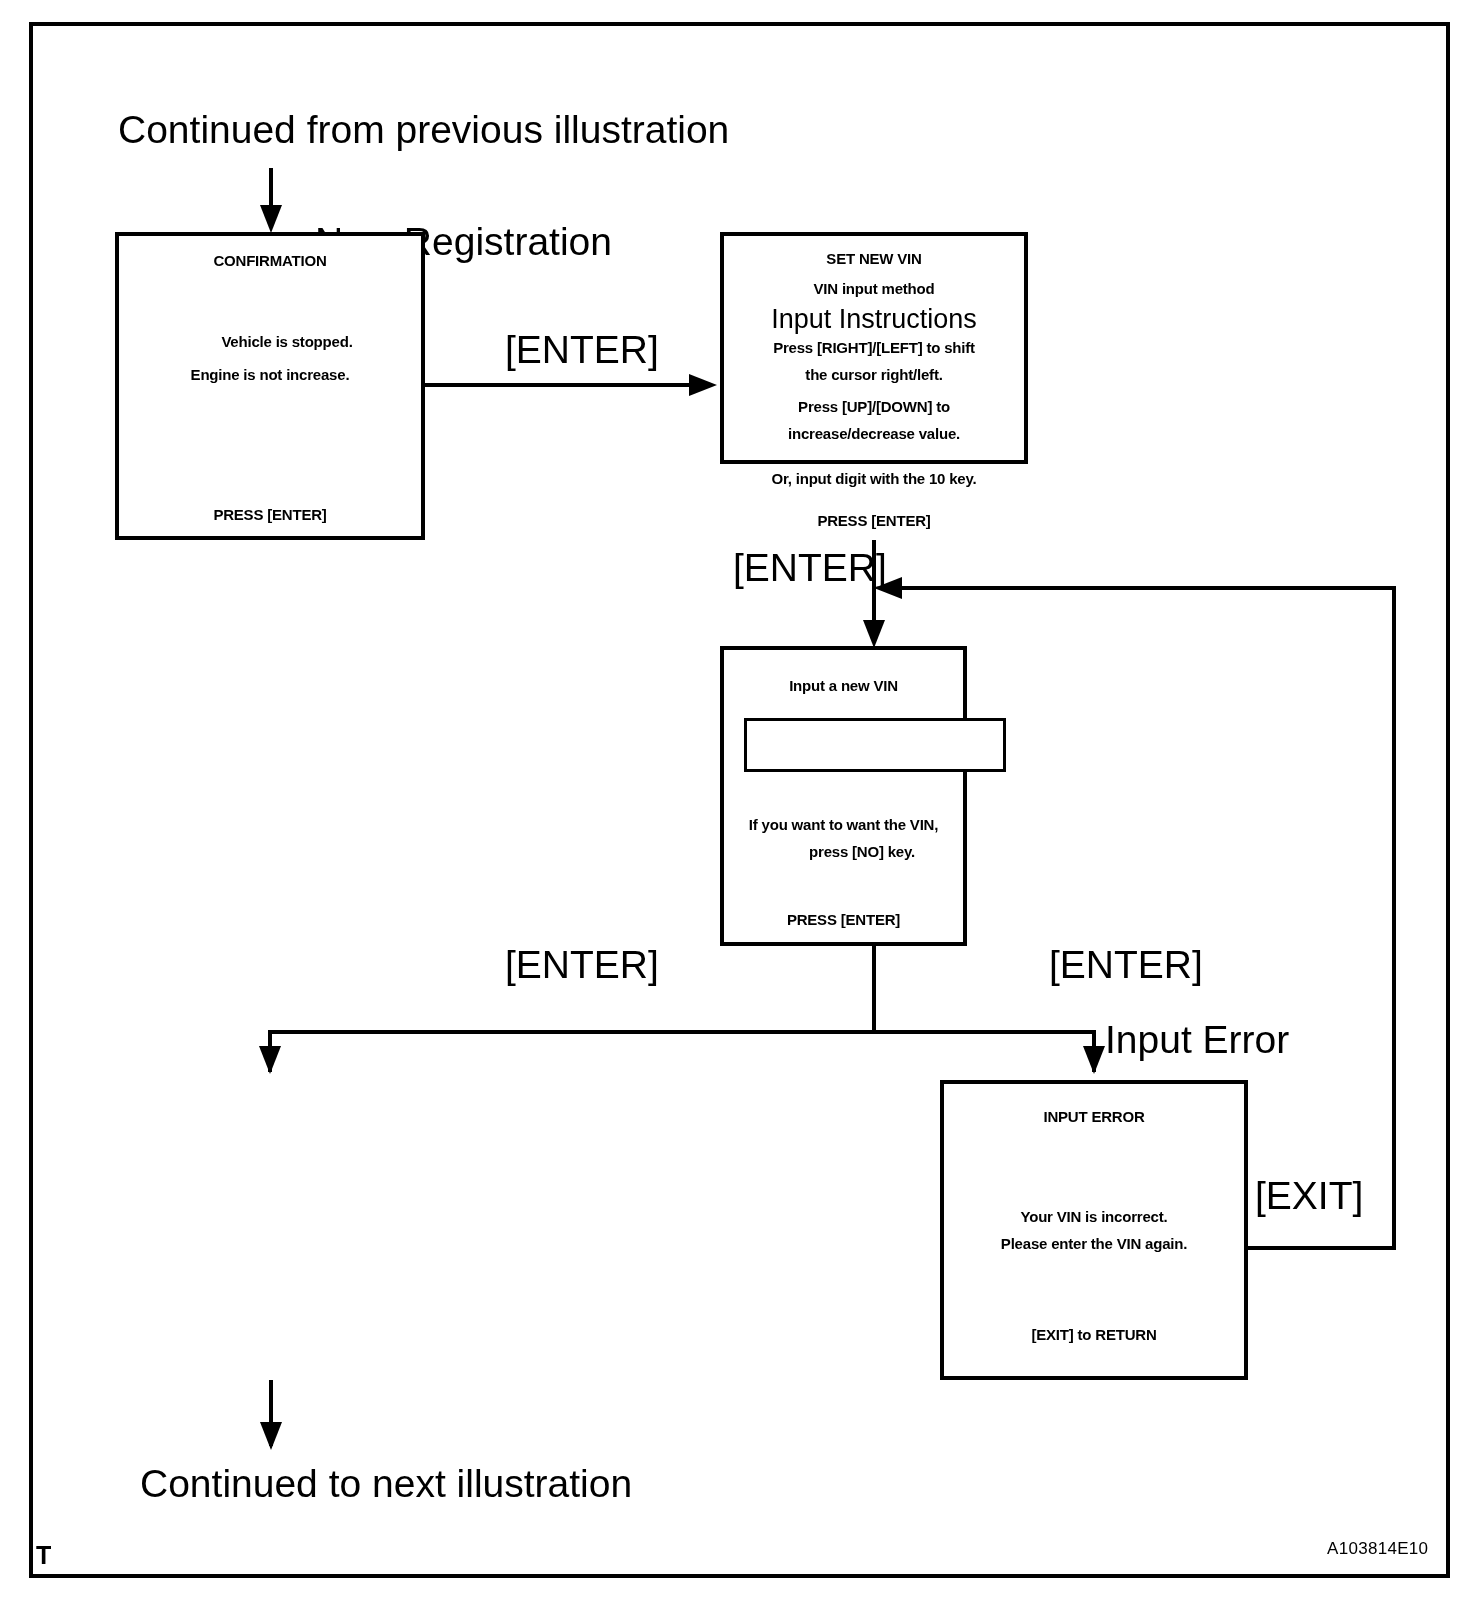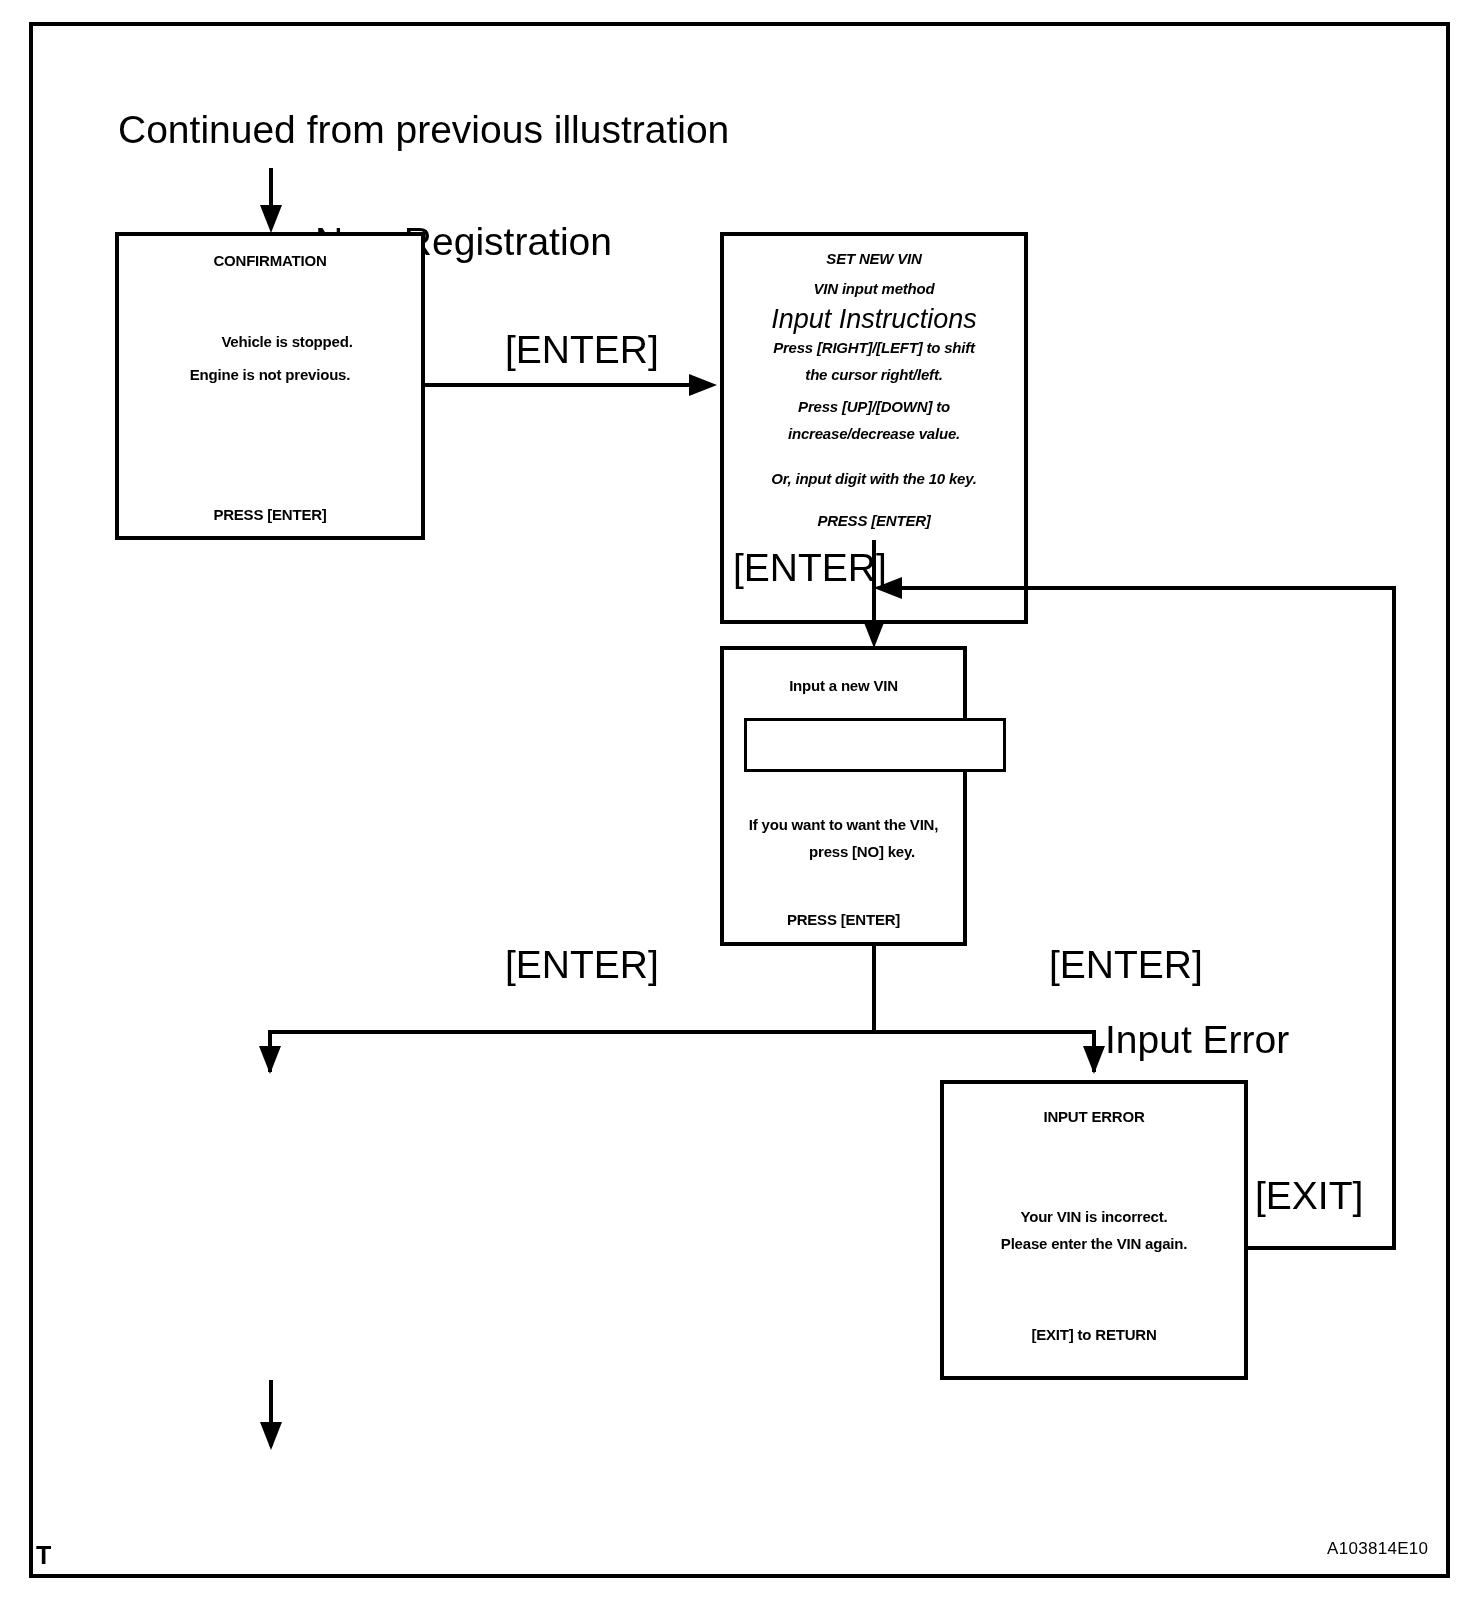--- a/index.html
+++ b/index.html
@@ -123,29 +123,29 @@
 
   <div class="annot big" style="left:118px; top:110px;">Continued from previous illustration</div>
 
   <div class="ln v" style="left:269px; top:168px; height:42px;"></div>
   <div class="arrow down" style="left:260px; top:205px;"></div>
   <div class="annot big" style="left:315px; top:179px;margin-top:43px;">New Registration</div>
 
   <div class="screen" style="left:115px; top:232px; width:310px; height:308px;">
     <div class="line" style="top:17px;">CONFIRMATION</div>
     <div class="line" style="top:98px;margin-left:34px;">Vehicle is stopped.</div>
-    <div class="line" style="top:131px;">Engine is not previous.</div>
+    <div class="line" style="top:131px;">Engine is not increase.</div>
     <div class="line" style="top:271px;">PRESS [ENTER]</div>
   </div>
 
   <div class="ln h" style="left:425px; top:383px; width:268px;"></div>
   <div class="arrow right" style="left:689px; top:374px;"></div>
   <div class="annot big" style="left:505px; top:330px;">[ENTER]</div>
 
-  <div class="screen" style="left:720px; top:232px; width:308px; height:392px;font-style:italic;">
+  <div class="screen" style="left:720px; top:232px; width:308px; height:232px;">
     <div class="line" style="top:15px;">SET NEW VIN</div>
     <div class="line" style="top:45px;">VIN input method</div>
     <div class="line regular" style="top:70px;">Input Instructions</div>
     <div class="line" style="top:104px;">Press [RIGHT]/[LEFT] to shift</div>
     <div class="line" style="top:131px;">the cursor right/left.</div>
     <div class="line" style="top:163px;">Press [UP]/[DOWN]  to</div>
     <div class="line" style="top:190px;">increase/decrease value.</div>
     <div class="line" style="top:235px;">Or, input digit with the 10 key.</div>
     <div class="line" style="top:277px;">PRESS [ENTER]</div>
   </div>
@@ -176,20 +176,21 @@
   <div class="annot big" style="left:505px; top:945px;">[ENTER]</div>
 
   <div class="ln v" style="left:1092px; top:1030px; height:42px;"></div>
   <div class="arrow down" style="left:1083px; top:1046px;"></div>
   <div class="annot big" style="left:1049px; top:945px;">[ENTER]</div>
   <div class="annot big" style="left:1105px; top:1020px;">Input Error</div>
 
 
   <div class="ln v" style="left:269px; top:1380px; height:66px;"></div>
   <div class="arrow down" style="left:260px; top:1422px;"></div>
+  <div class="annot big" style="left:140px; top:1464px;">Continued to next illustration</div>
 
   <div class="screen" style="left:940px; top:1080px; width:308px; height:300px;">
     <div class="line" style="top:25px;">INPUT  ERROR</div>
     <div class="line" style="top:125px;">Your VIN is incorrect.</div>
     <div class="line" style="top:152px;">Please enter the VIN again.</div>
     <div class="line" style="top:243px;">[EXIT] to RETURN</div>
   </div>
 
   <div class="page-marker" style="left:36px; top:1543px;">T</div>
   <div class="fig-code" style="left:1327px; top:1539px;">A103814E10</div>

